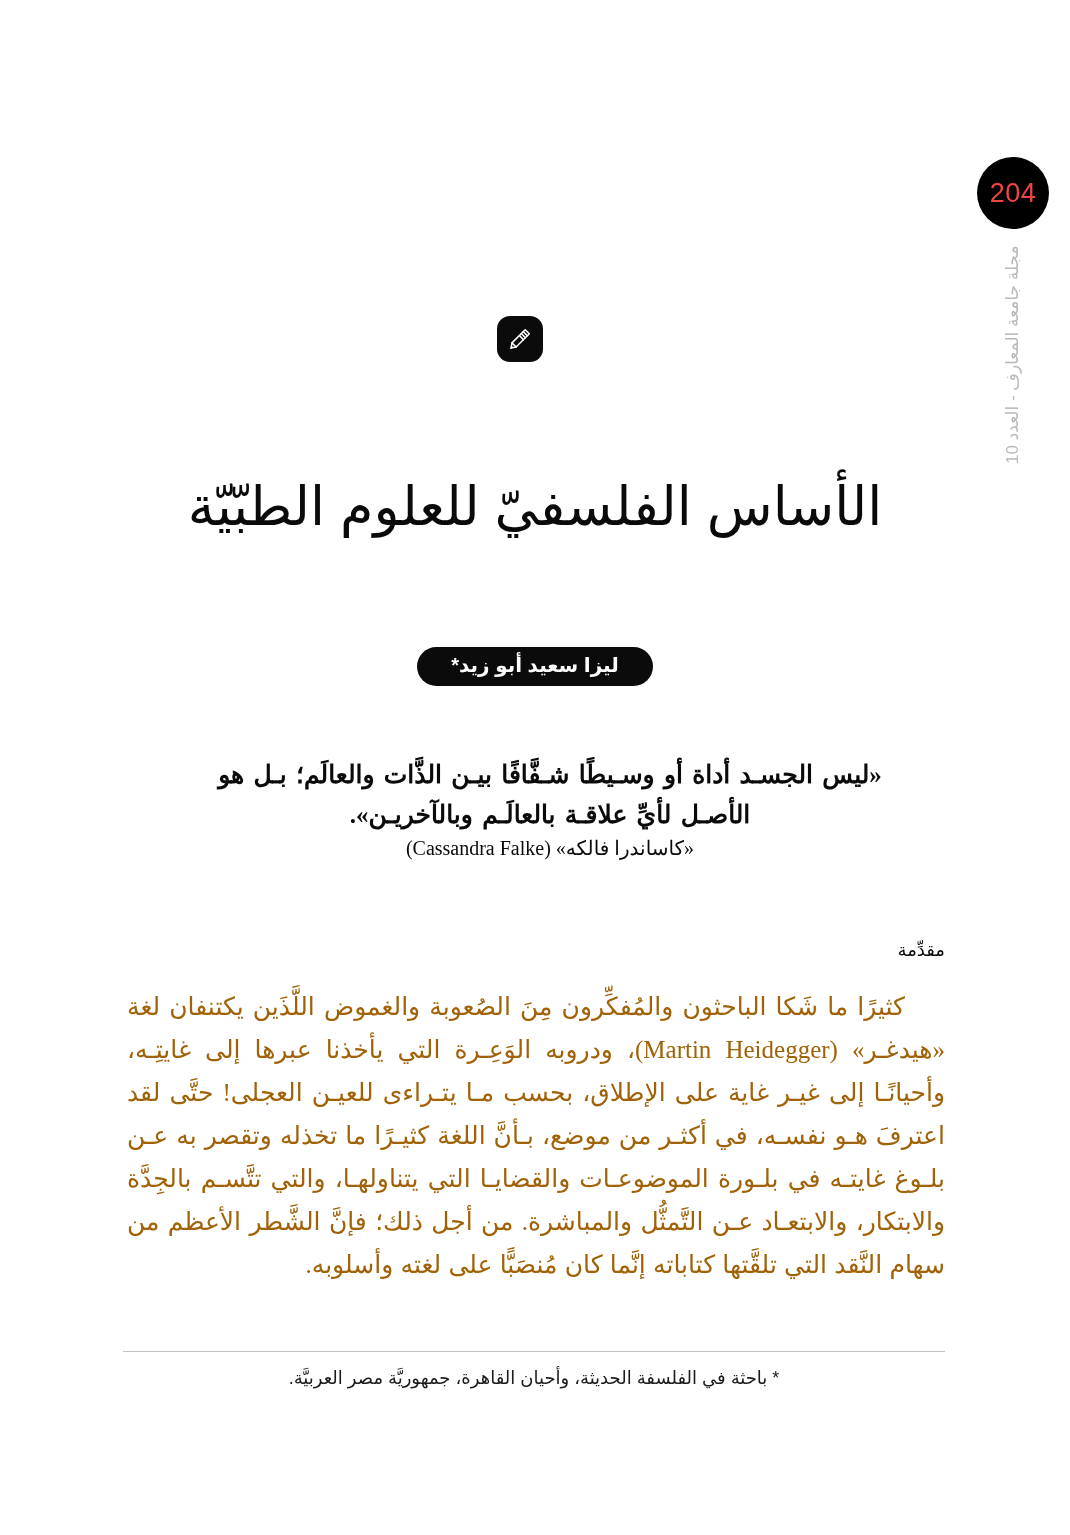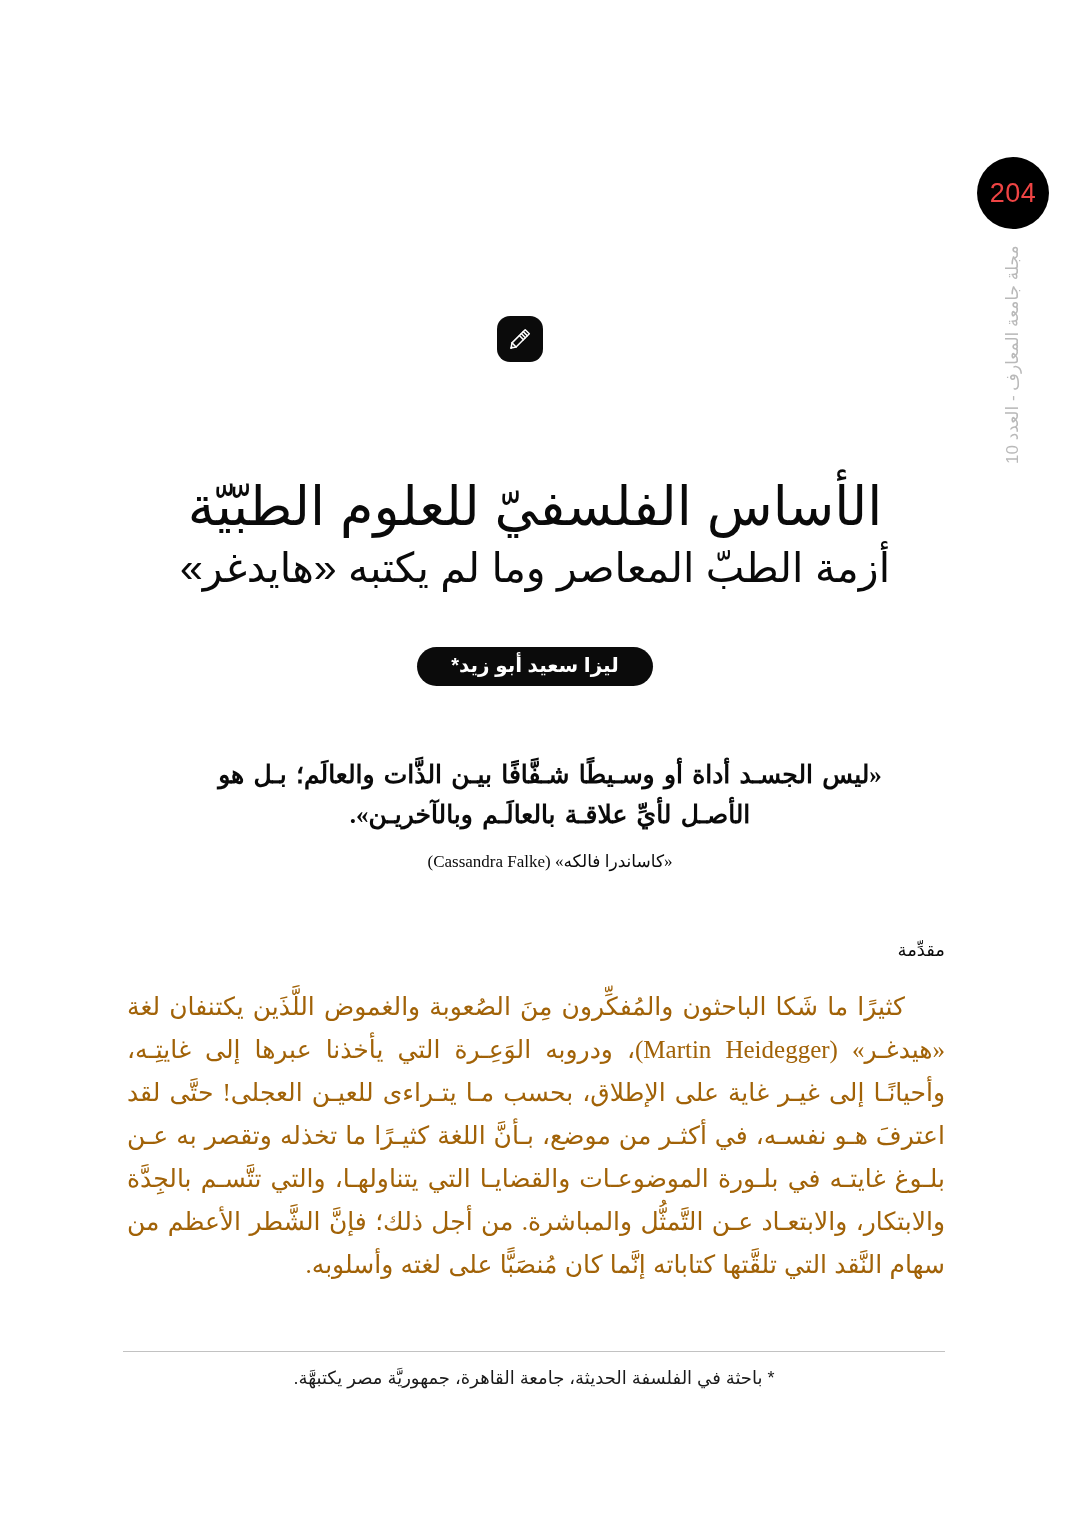--- a/index.html
+++ b/index.html
@@ -131,23 +131,22 @@
   .quote-text {
     font-family: "Liberation Serif", "DejaVu Serif", serif;
     font-size: 25px;
     font-weight: 700;
     line-height: 1.58;
     color: #0a0a0a;
     letter-spacing: 0.2px;
     word-spacing: 3px;
   }
   .quote-attrib {
-    margin-top: 16px;
-    font-family: "Liberation Serif", "DejaVu Serif", serif;
-    font-size: 17px;
+    font-family: "Liberation Serif", "DejaVu Serif", serif;
+    font-size: 20px;
     font-weight: 400;
     line-height: 1.4;
     color: #0a0a0a;
     text-align: center;
     direction: rtl;
   }
   .quote-attrib .latin {
     font-family: "Liberation Serif", "DejaVu Serif", serif;
     direction: ltr;
     unicode-bidi: embed;
@@ -228,21 +227,20 @@
         <path d="M16.8 3.4 L20.6 7.2 L8.4 19.4 L3.8 20.2 L4.6 15.6 Z"></path>
         <path d="M15.0 5.2 L18.8 9.0"></path>
         <path d="M13.2 7.0 L17.0 10.8"></path>
         <path d="M11.4 8.8 L15.2 12.6"></path>
         <path d="M4.6 15.6 L8.4 19.4"></path>
       </svg>
     </div>
 
     <div class="title-block">
       <div class="title-main">الأساس الفلسفيّ للعلوم الطبّيّة</div>
-      <div class="title-sub">أزمة الطبّ المعاصر وما لم يكتبه «هايدغر»</div>
     </div>
 
     <div class="author-pill-wrap">
       <div class="author-pill">ليزا سعيد أبو زيد*</div>
     </div>
 
     <div class="quote-block">
       <div class="quote-text">«ليس الجسـد أداة أو وسـيطًا شـفَّافًا بيـن الذَّات والعالَم؛ بـل هو الأصـل لأيِّ علاقـة بالعالَـم وبالآخريـن».</div>
       <div class="quote-attrib">
         <span>«كاساندرا فالكه»</span>
@@ -252,16 +250,16 @@
 
     <div class="section-heading">مقدِّمة</div>
 
     <div class="body-block">
       <p class="body-para indented">
         <span>كثيرًا ما شَكا الباحثون والمُفكِّرون مِنَ الصُعوبة والغموض اللَّذَين يكتنفان لغة «هيدغـر» </span><span class="latin">(Martin Heidegger)</span><span>، ودروبه الوَعِـرة التي يأخذنا عبرها إلى غايتِـه، وأحيانًـا إلى غيـر غاية على الإطلاق، بحسب مـا يتـراءى للعيـن العجلى! حتَّى لقد اعترفَ هـو نفسـه، في أكثـر من موضع، بـأنَّ اللغة كثيـرًا ما تخذله وتقصر به عـن بلـوغ غايتـه في بلـورة الموضوعـات والقضايـا التي يتناولهـا، والتي تتَّسـم بالجِدَّة والابتكار، والابتعـاد عـن التَّمثُّل والمباشرة. من أجل ذلك؛ فإنَّ الشَّطر الأعظم من سهام النَّقد التي تلقَّتها كتاباته إنَّما كان مُنصَبًّا على لغته وأسلوبه.</span>
       </p>
     </div>
 
     <div class="footnote-rule"></div>
-    <div class="footnote">* باحثة في الفلسفة الحديثة، جامعة القاهرة، جمهوريَّة مصر يكتبهَّة.</div>
+    <div class="footnote">* باحثة في الفلسفة الحديثة، وأحيان القاهرة، جمهوريَّة مصر العربيَّة.</div>
 
   </div>
 </div>
 
 </body></html>

